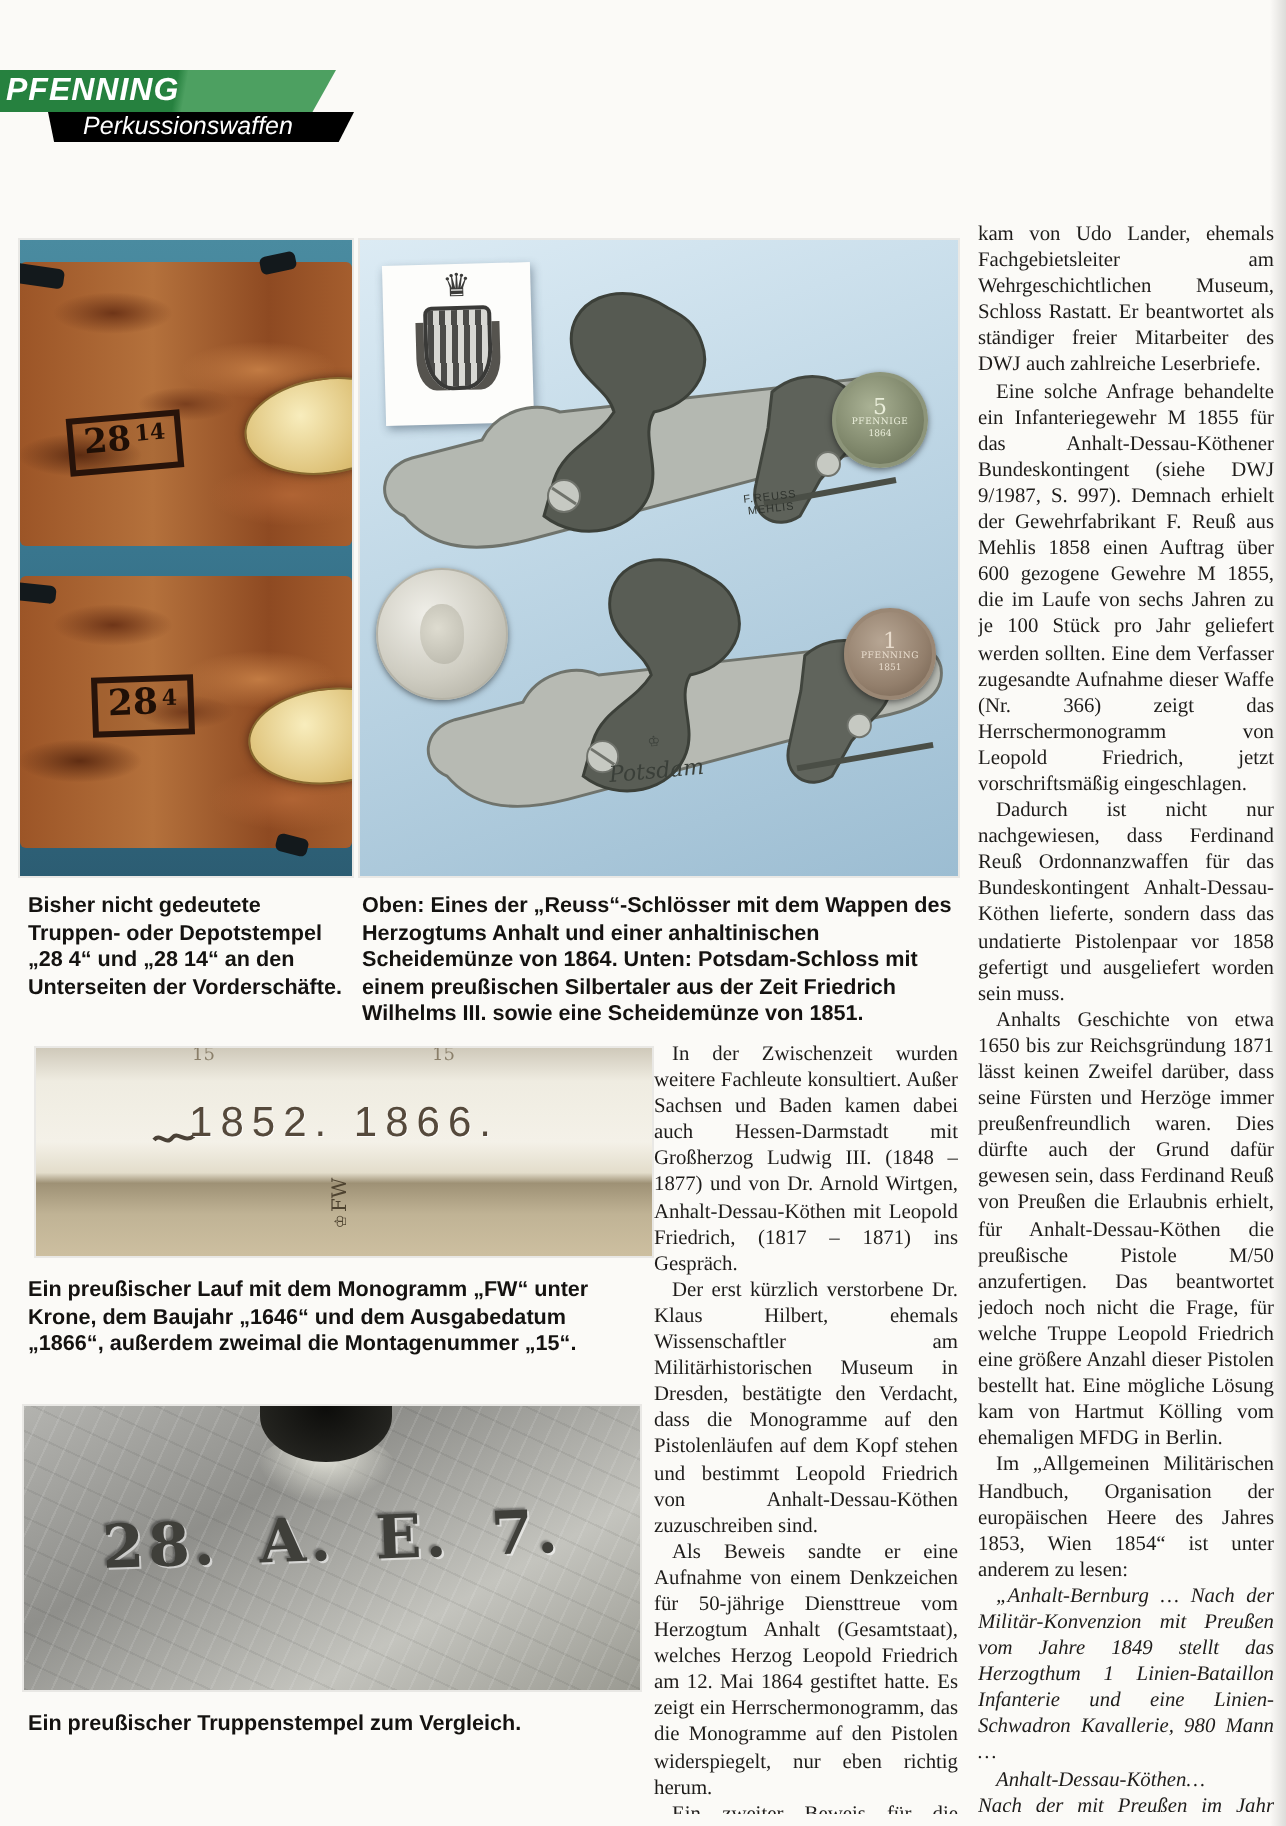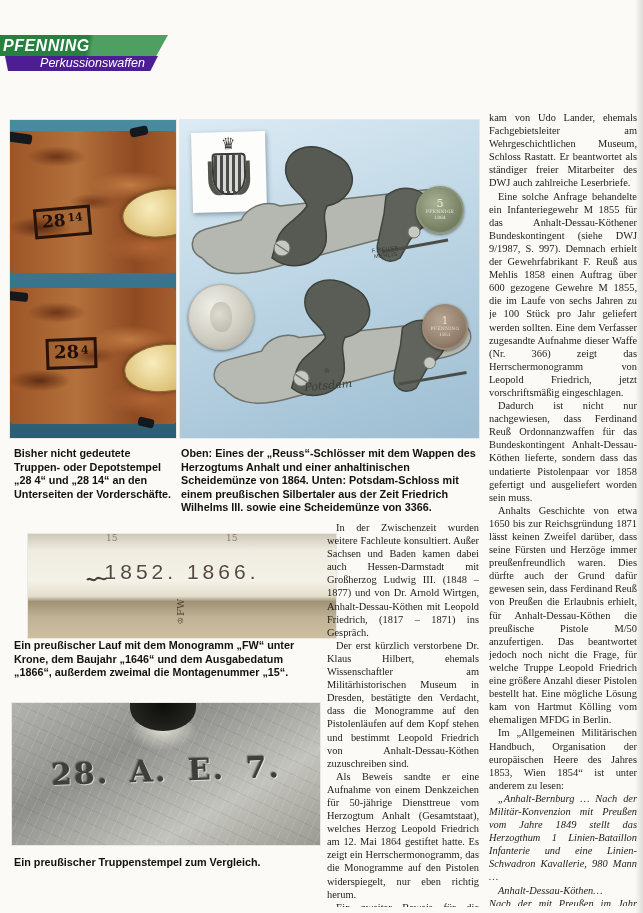--- a/index.html
+++ b/index.html
@@ -7,24 +7,24 @@
         font-family:"Liberation Serif",serif;}
   .page::after{content:"";position:absolute;right:0;top:0;width:8px;height:100%;
         background:linear-gradient(90deg,rgba(0,0,0,0),rgba(0,0,0,.12));pointer-events:none;}
 
   
   .banner-top{position:absolute;left:0;top:35px;width:168px;height:21px;
         background:linear-gradient(100deg,#26813f 0 52%,#4da061 55%);
         clip-path:polygon(0 0,100% 0,93% 100%,0 100%);
         color:#fff;font:italic 900 16px/21px "Liberation Sans",sans-serif;
         letter-spacing:.5px;padding-left:3px;box-sizing:border-box;}
-  .banner-sub{position:absolute;left:5px;top:56px;width:153px;height:15px;
-        background:#4c1d95;clip-path:polygon(0 0,100% 0,95% 100%,2% 100%);
+  .banner-sub{position:absolute;left:24px;top:56px;width:153px;height:15px;
+        background:#000000;clip-path:polygon(0 0,100% 0,95% 100%,2% 100%);
         color:#fff;font:italic 12.5px/15px "Liberation Sans",sans-serif;
-        text-align:right;padding-right:13px;box-sizing:border-box;}
+        text-align:center;padding-right:13px;box-sizing:border-box;}
 
   
   .photo{position:absolute;overflow:hidden;box-shadow:0 0 0 1px rgba(0,0,0,.07);}
 
   
   #photo-stocks{left:10px;top:120px;width:166px;height:318px;
         background:linear-gradient(180deg,#4a8ba0,#3a7890 45%,#2c5d73);}
   .wood{position:absolute;left:0;width:166px;border-radius:3px;
         background:
          radial-gradient(ellipse 46px 16px at 28% 18%,#6e3518 0%,rgba(110,53,24,0) 65%),
@@ -218,23 +218,23 @@
       <span class="pname">Potsdam</span>
     </div>
     <div class="coin coin-bottom">
       <span class="coin-val">1</span>
       <span class="coin-label">PFENNING</span>
       <span class="coin-year">1851</span>
     </div>
   </figure>
 
   <div class="caption" id="cap-stocks">Bisher nicht gedeutete Truppen- oder Depotstempel „28 4“ und „28 14“ an den Unterseiten der Vorderschäfte.</div>
-  <div class="caption" id="cap-locks">Oben: Eines der „Reuss“-Schlösser mit dem Wappen des Herzogtums Anhalt und einer anhaltinischen Scheidemünze von 1864. Unten: Potsdam-Schloss mit einem preußischen Silbertaler aus der Zeit Friedrich Wilhelms III. sowie eine Scheidemünze von 3366.</div>
-
-  <figure class="photo" id="photo-barrel" style="margin:16px;">
+  <div class="caption" id="cap-locks">Oben: Eines der „Reuss“-Schlösser mit dem Wappen des Herzogtums Anhalt und einer anhaltinischen Scheidemünze von 1864. Unten: Potsdam-Schloss mit einem preußischen Silbertaler aus der Zeit Friedrich Wilhelms III. sowie eine Scheidemünze von 1851.</div>
+
+  <figure class="photo" id="photo-barrel" style="margin:6px;">
     <span class="mount-num m1">15</span>
     <span class="mount-num m2">15</span>
     <svg class="proof-mark" viewBox="0 0 22 10">
       <path d="M1 6 C4 2 7 9 10 5 C13 1 16 8 21 4" stroke="#4a4136" stroke-width="2" fill="none"></path>
     </svg>
     <div class="barrel-date">1852. 1866.</div>
     <div class="fw-monogram">
       <span class="fw-crown">♔</span>
       <span>FW</span>
     </div>

